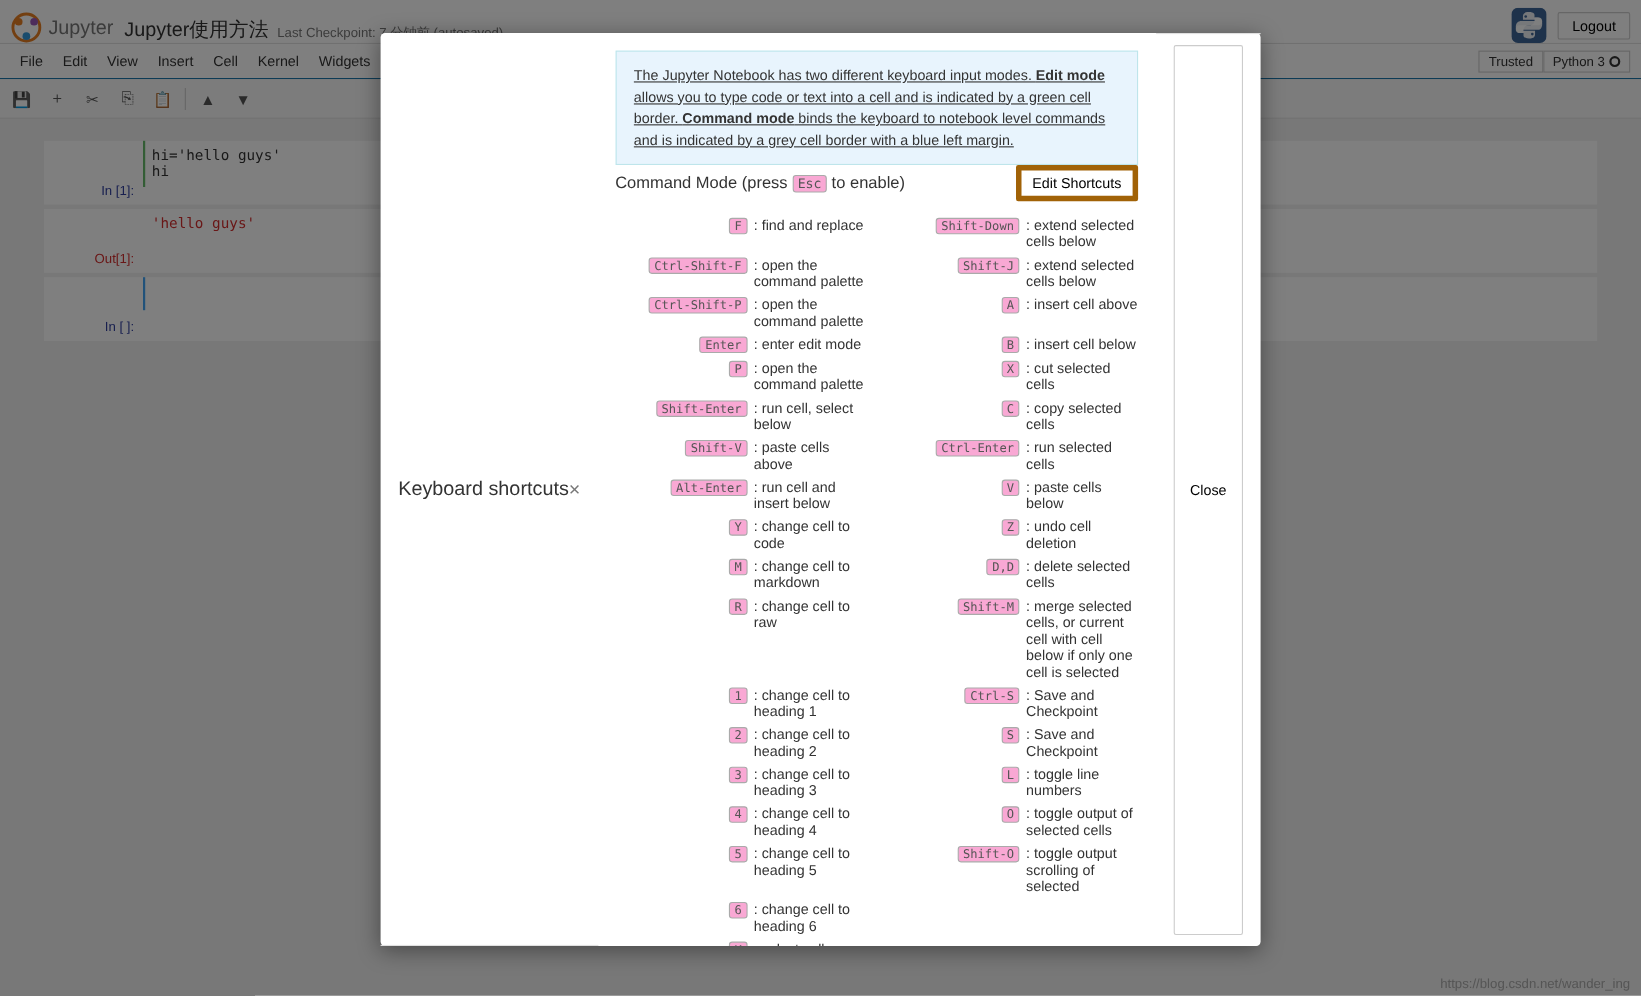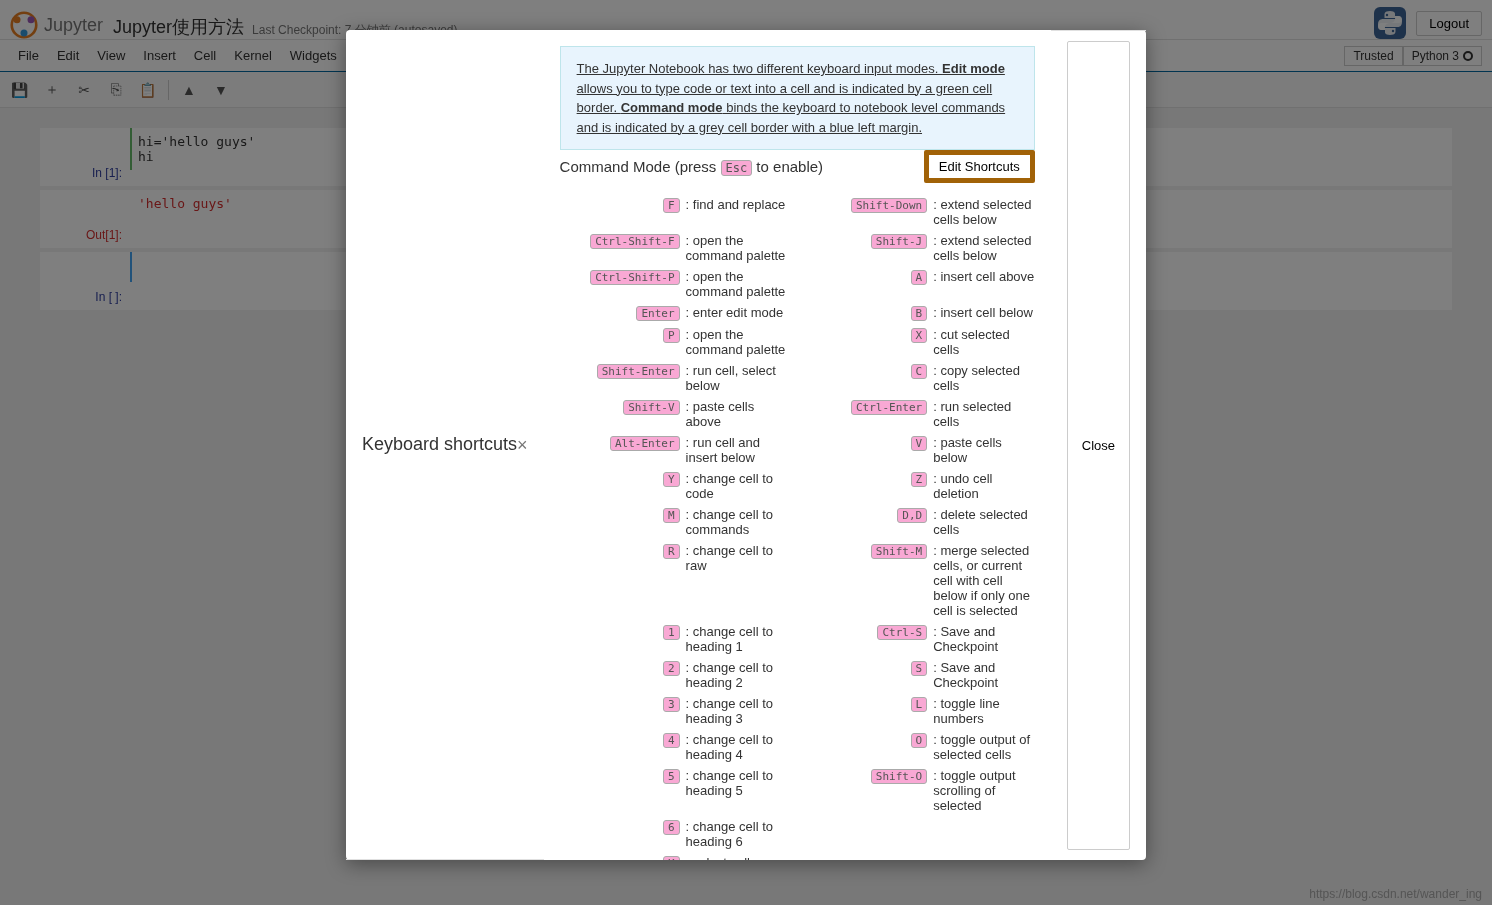--- a/index.html
+++ b/index.html
@@ -515,21 +515,21 @@
           <div class="shortcut-row">
             <span class="shortcut-key"><span class="kbd">Y</span></span>
             <span class="shortcut-desc">: change cell to code</span>
           </div>
           <div class="shortcut-row">
             <span class="shortcut-key"><span class="kbd">Z</span></span>
             <span class="shortcut-desc">: undo cell deletion</span>
           </div>
           <div class="shortcut-row">
             <span class="shortcut-key"><span class="kbd">M</span></span>
-            <span class="shortcut-desc">: change cell to commands</span>
+            <span class="shortcut-desc">: change cell to markdown</span>
           </div>
           <div class="shortcut-row">
             <span class="shortcut-key"><span class="kbd">D,D</span></span>
             <span class="shortcut-desc">: delete selected cells</span>
           </div>
           <div class="shortcut-row">
             <span class="shortcut-key"><span class="kbd">R</span></span>
             <span class="shortcut-desc">: change cell to raw</span>
           </div>
           <div class="shortcut-row">

